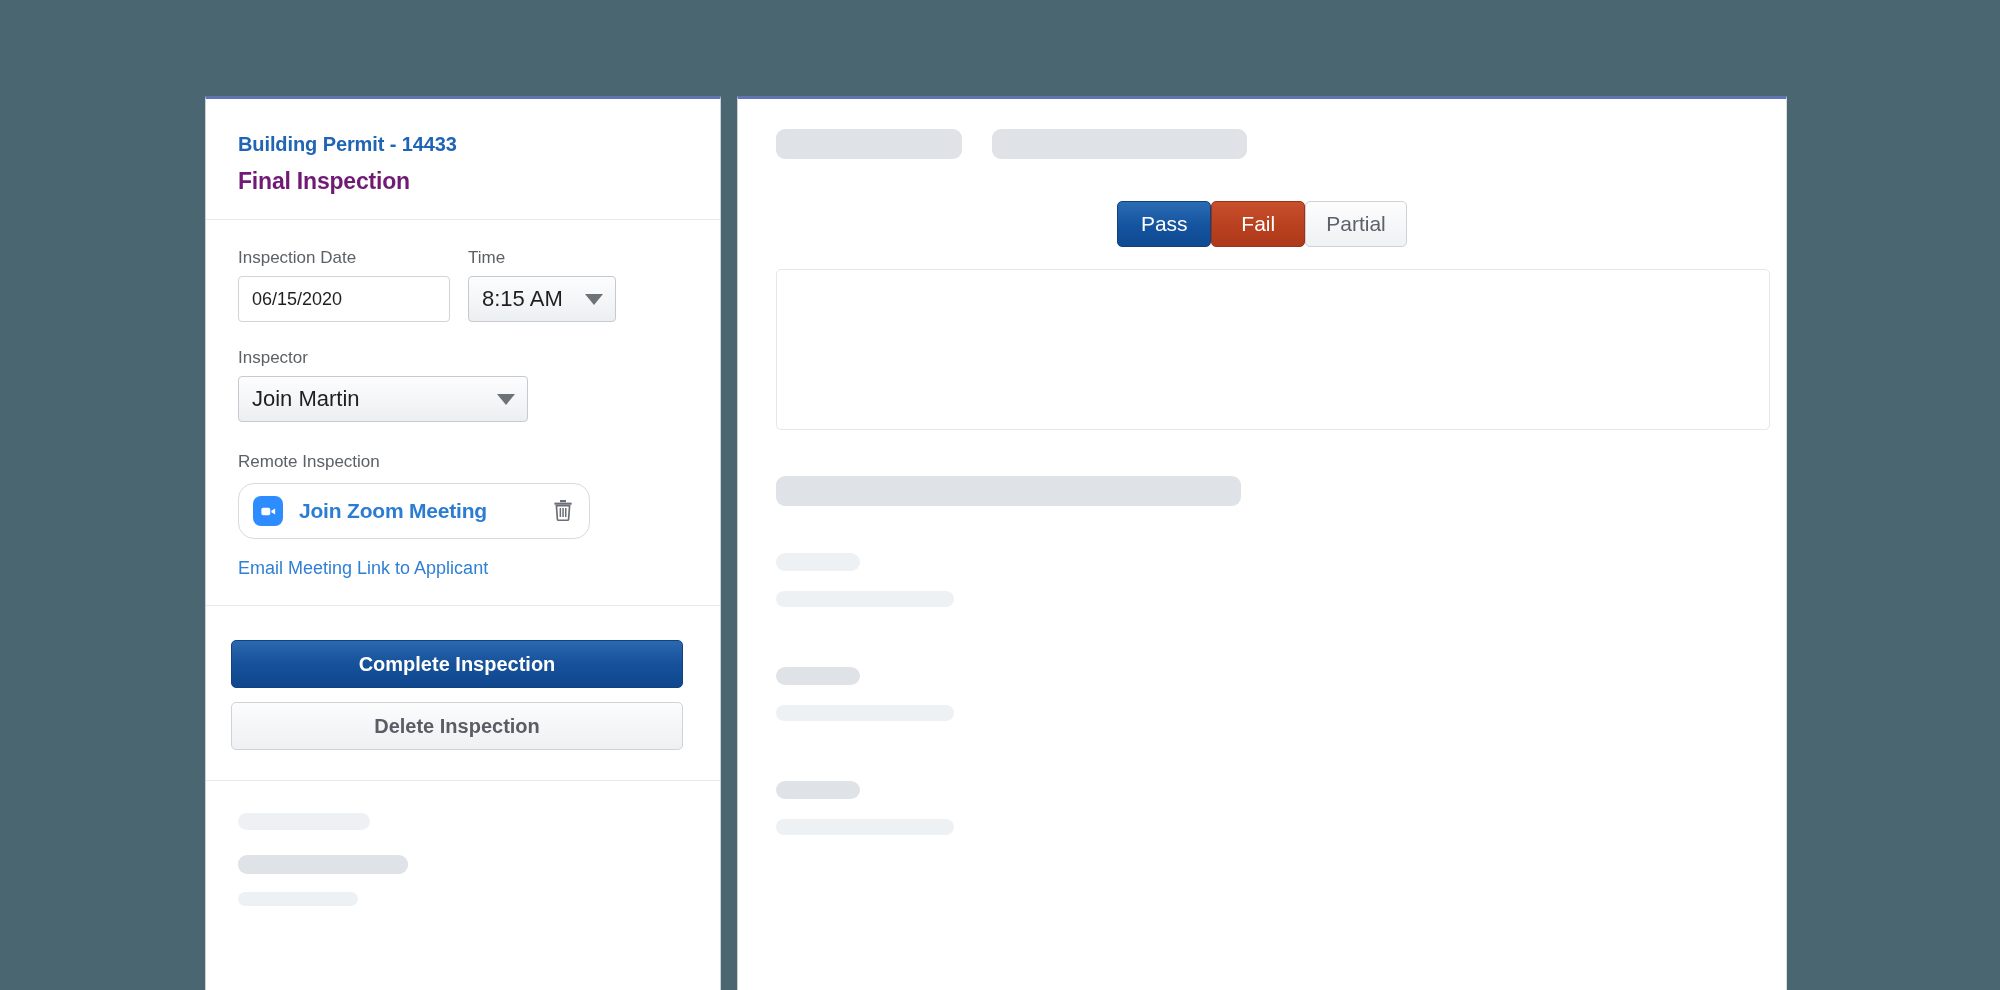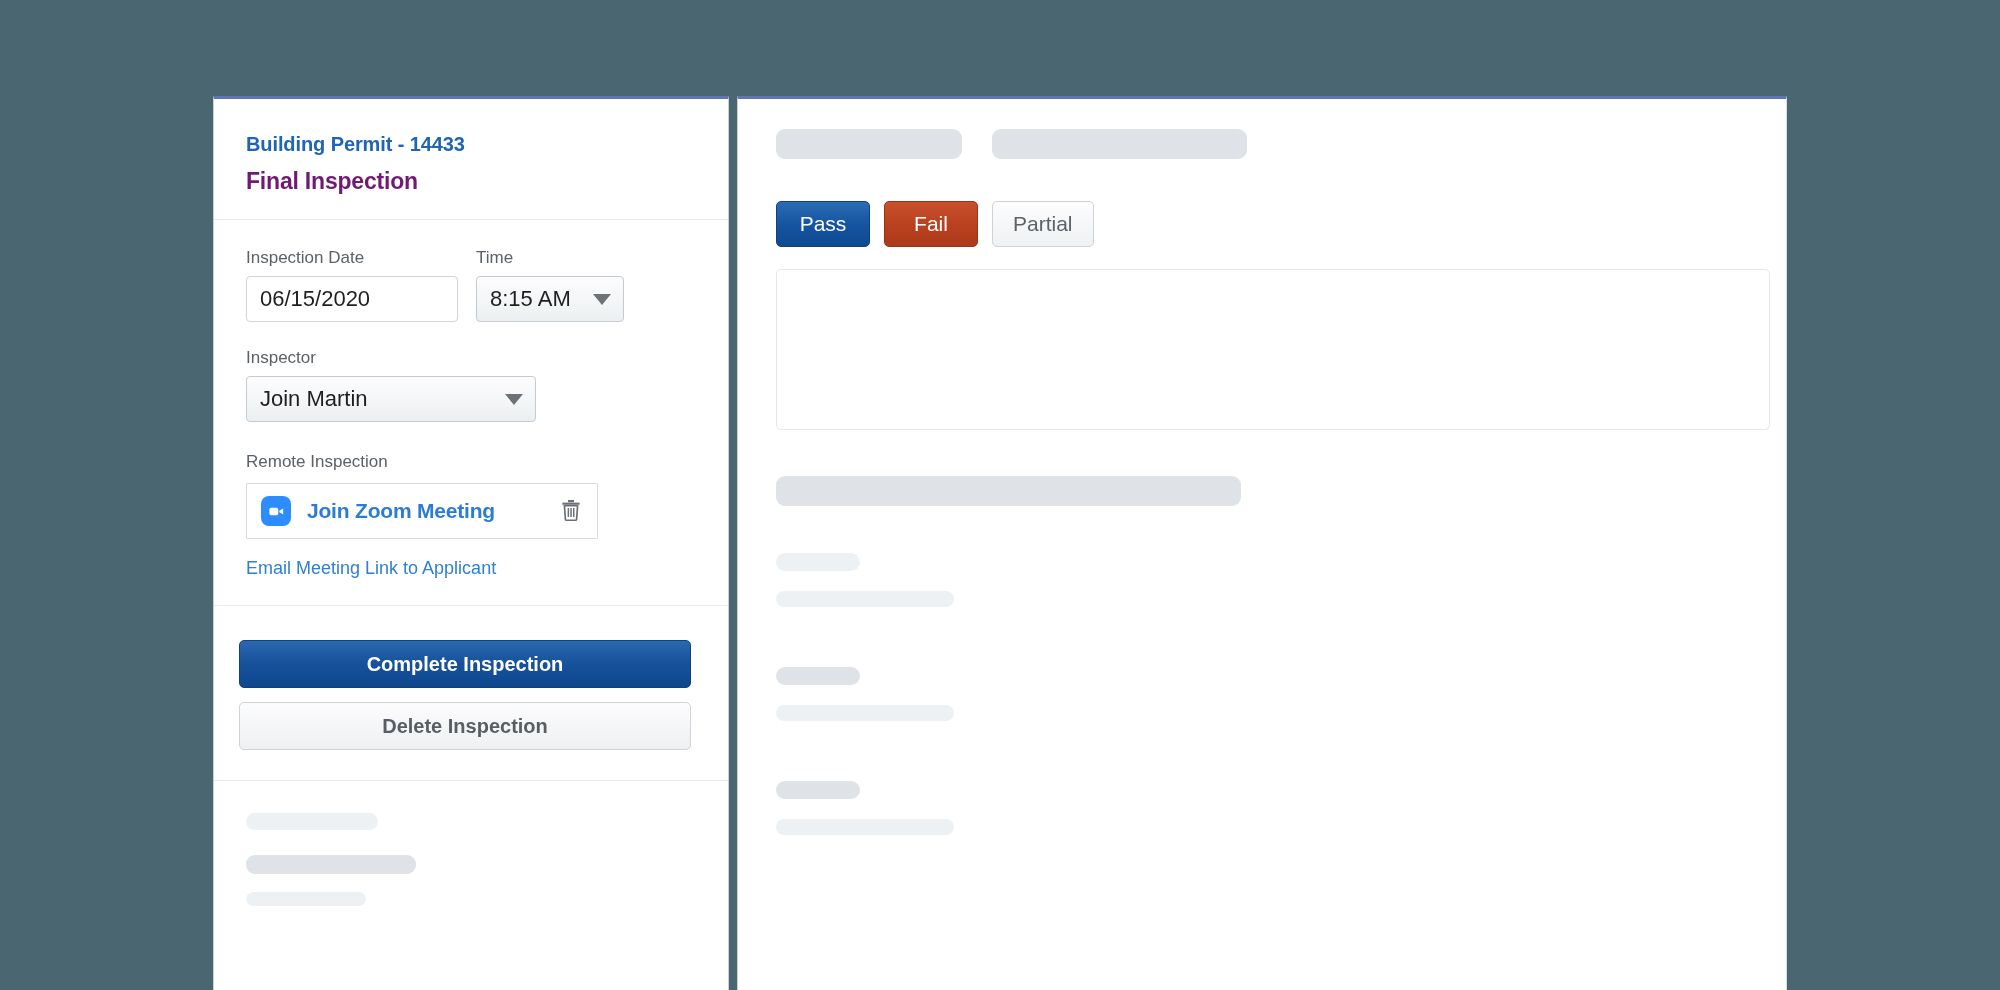--- a/index.html
+++ b/index.html
@@ -18,21 +18,21 @@
 
   
   .panel {
     position: absolute;
     background: #ffffff;
     border-top: 3px solid #6274b8;
     box-sizing: border-box;
     overflow: hidden;
   }
   .panel-left {
-    left: 213px;
+    left: 205px;
     top: 96px;
     width: 516px;
     height: 894px;
     border-left: 1px solid #c9d0d6;
     border-right: 1px solid #c9d0d6;
   }
   .panel-right {
     left: 737px;
     top: 96px;
     width: 1050px;
@@ -82,21 +82,21 @@
     gap: 18px;
   }
 
   .text-input {
     width: 212px;
     height: 46px;
     box-sizing: border-box;
     border: 1px solid #cfd5da;
     border-radius: 4px;
     background: #ffffff;
-    font-size: 22px;
+    font-size: 18px;
     color: #1f1f1f;
     padding: 0 13px;
     font-family: "Liberation Sans", sans-serif;
     outline: none;
     display: flex;
     align-items: center;
   }
 
   .select-box {
     height: 46px;
@@ -134,21 +134,21 @@
     color: #5b6166;
     margin-bottom: 11px;
     display: block;
   }
 
   .zoom-card {
     width: 352px;
     height: 56px;
     box-sizing: border-box;
     border: 1px solid #d6dbe0;
-    border-radius: 1px;
+    border-radius: 16px;
     background: #fff;
     display: flex;
     align-items: center;
     padding: 0 16px 0 14px;
   }
   .zoom-icon {
     width: 30px;
     height: 30px;
     border-radius: 8px;
     background: #2d8cff;
@@ -226,22 +226,21 @@
   
   .right-inner { padding: 30px 38px 0 38px; }
 
   .right-skel-row {
     display: flex;
     gap: 30px;
   }
 
   .status-row {
     display: flex;
-    justify-content: flex-start;
-    gap: 14px;
+    justify-content: center;
     margin-top: 42px;
   }
   .status-btn {
     height: 46px;
     min-width: 94px;
     padding: 0 20px;
     box-sizing: border-box;
     border-radius: 5px;
     font-size: 21px;
     font-family: "Liberation Sans", sans-serif;

